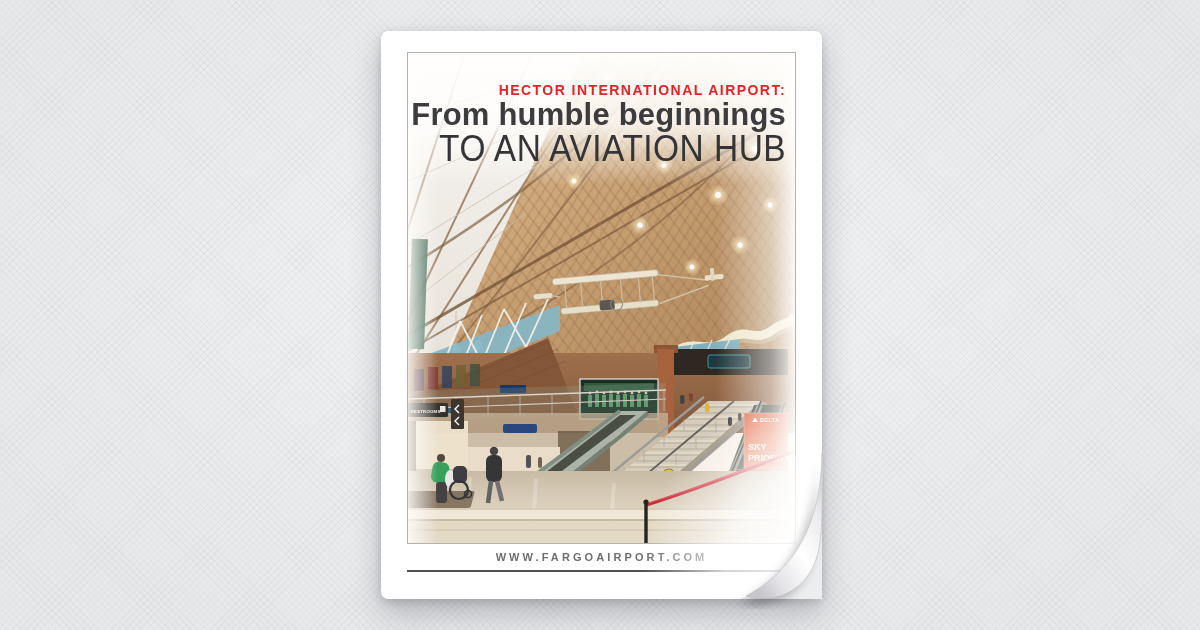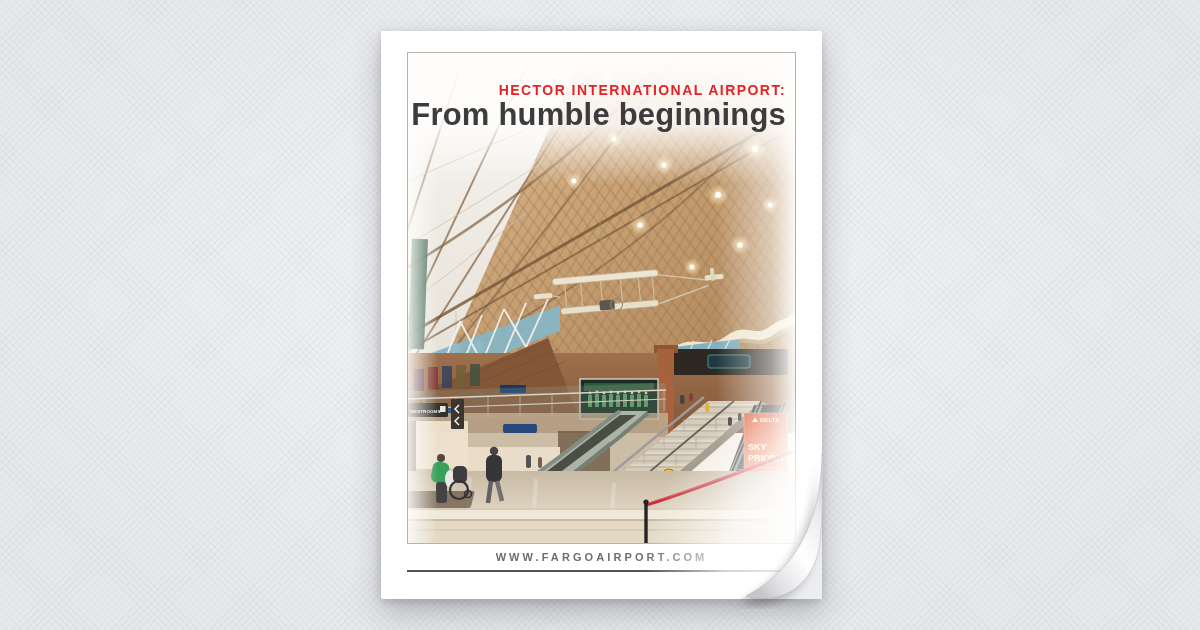--- a/index.html
+++ b/index.html
@@ -7,21 +7,21 @@
     width:1200px;height:630px;overflow:hidden;position:relative;
     font-family:"Liberation Sans",sans-serif;
     background-color:#ebecee;
     background-image:
       repeating-linear-gradient(45deg, rgba(110,115,128,.055) 0 1px, transparent 1px 5px),
       repeating-linear-gradient(-45deg, rgba(110,115,128,.055) 0 1px, transparent 1px 5px),
       radial-gradient(ellipse at 50% 45%, #f2f3f4 0%, #e7e8ea 80%);
   }
   .paper{
     position:absolute;left:381px;top:31px;width:441px;height:568px;
-    background:#ffffff;border-radius:2px;
+    background:#ffffff;border-radius:7px;
     box-shadow:0 14px 30px rgba(55,58,70,.30), 0 3px 9px rgba(55,58,70,.18);
   }
   .photo{
     position:absolute;left:26px;top:21px;width:387px;height:490px;
     border:1px solid #b6b3ae;overflow:hidden;background:#f5efe6;
   }
   .photo svg{display:block;width:100%;height:100%;}
   .headline{
     position:absolute;left:27px;top:51px;width:387px;
     text-align:right;padding-right:9px;box-sizing:border-box;z-index:5;
@@ -552,20 +552,21 @@
         <rect x="0" y="0" width="30" height="490" fill="url(#fadeLeft)"></rect>
         <rect x="308" y="0" width="79" height="490" fill="url(#fadeRight)"></rect>
         <rect x="0" y="0" width="387" height="490" fill="#f6e2c8" opacity=".05"></rect>
       </g>
     </svg>
   </div>
 
   <div class="headline">
     <div class="kicker">HECTOR INTERNATIONAL AIRPORT:</div>
     <div class="title1">From humble beginnings</div>
+    <div class="title2"><span>TO AN AVIATION HUB</span></div>
   </div>
 
   <div class="corner-wash"></div>
 
   <div class="website">WWW.FARGOAIRPORT.COM</div>
   <div class="rule"></div>
 
   <svg class="curl" viewBox="0 0 150 190">
     <defs>
       <linearGradient id="flapG" x1="1" y1="0" x2="0.25" y2="1">

